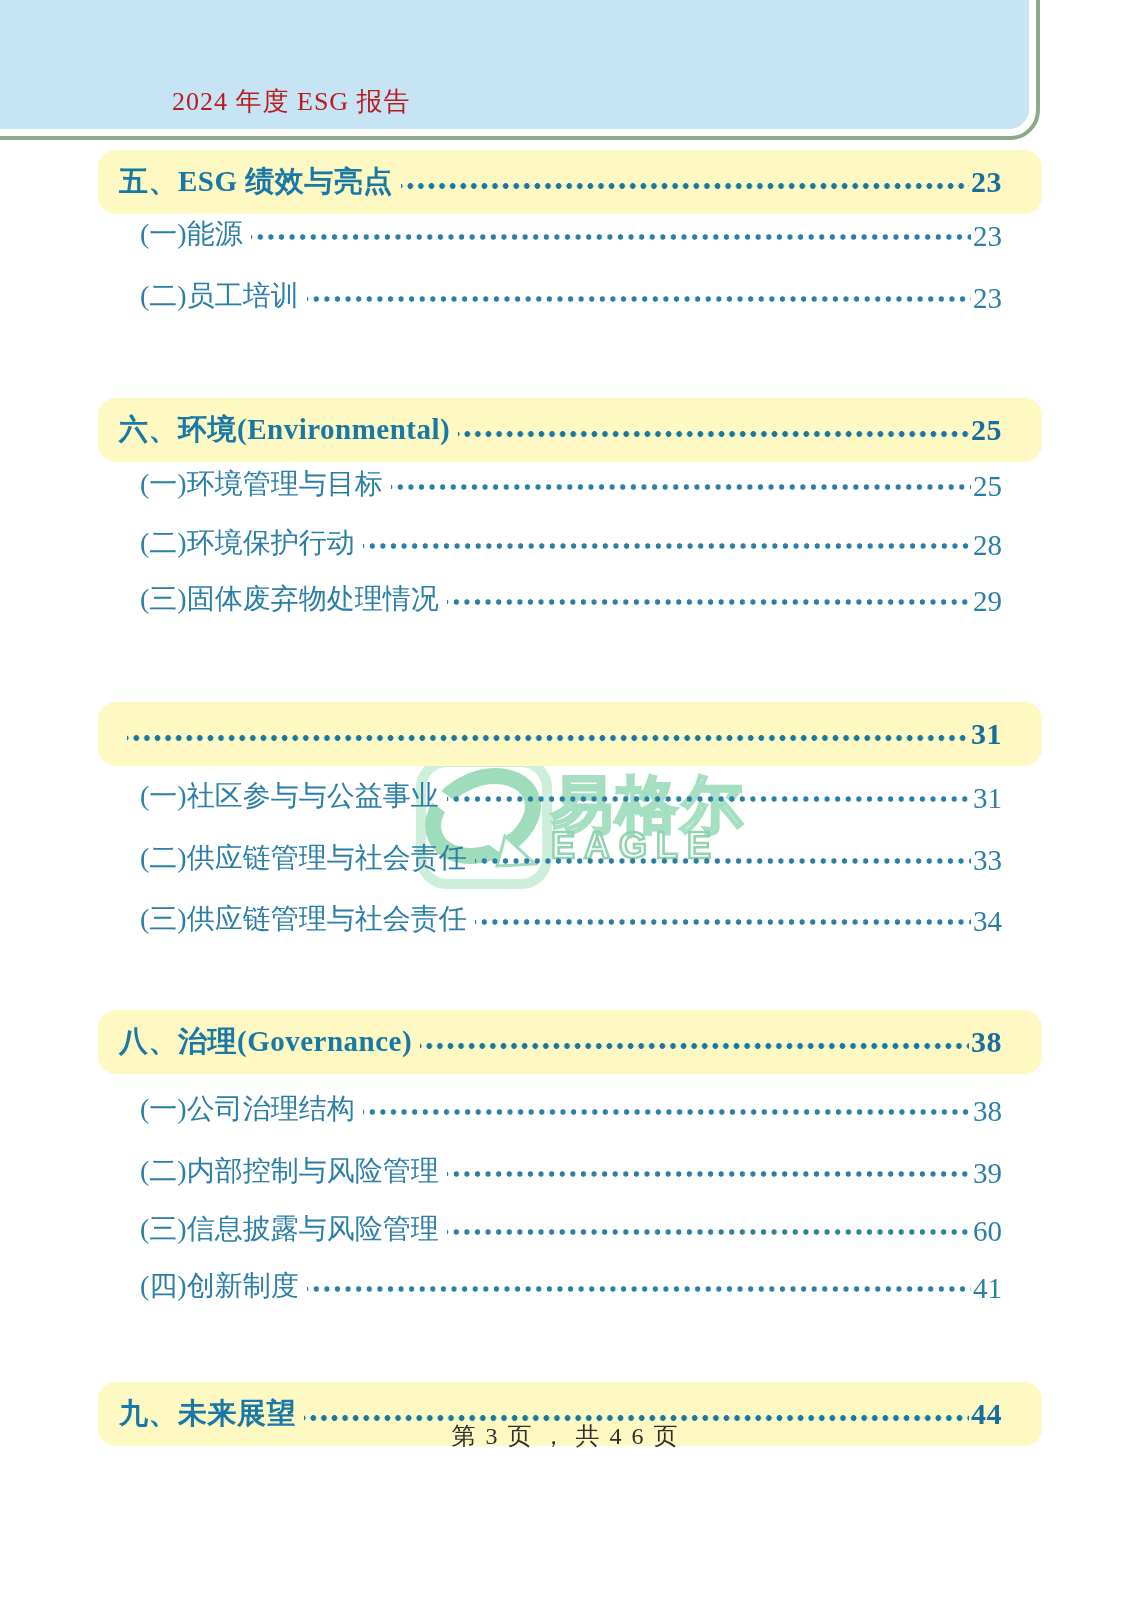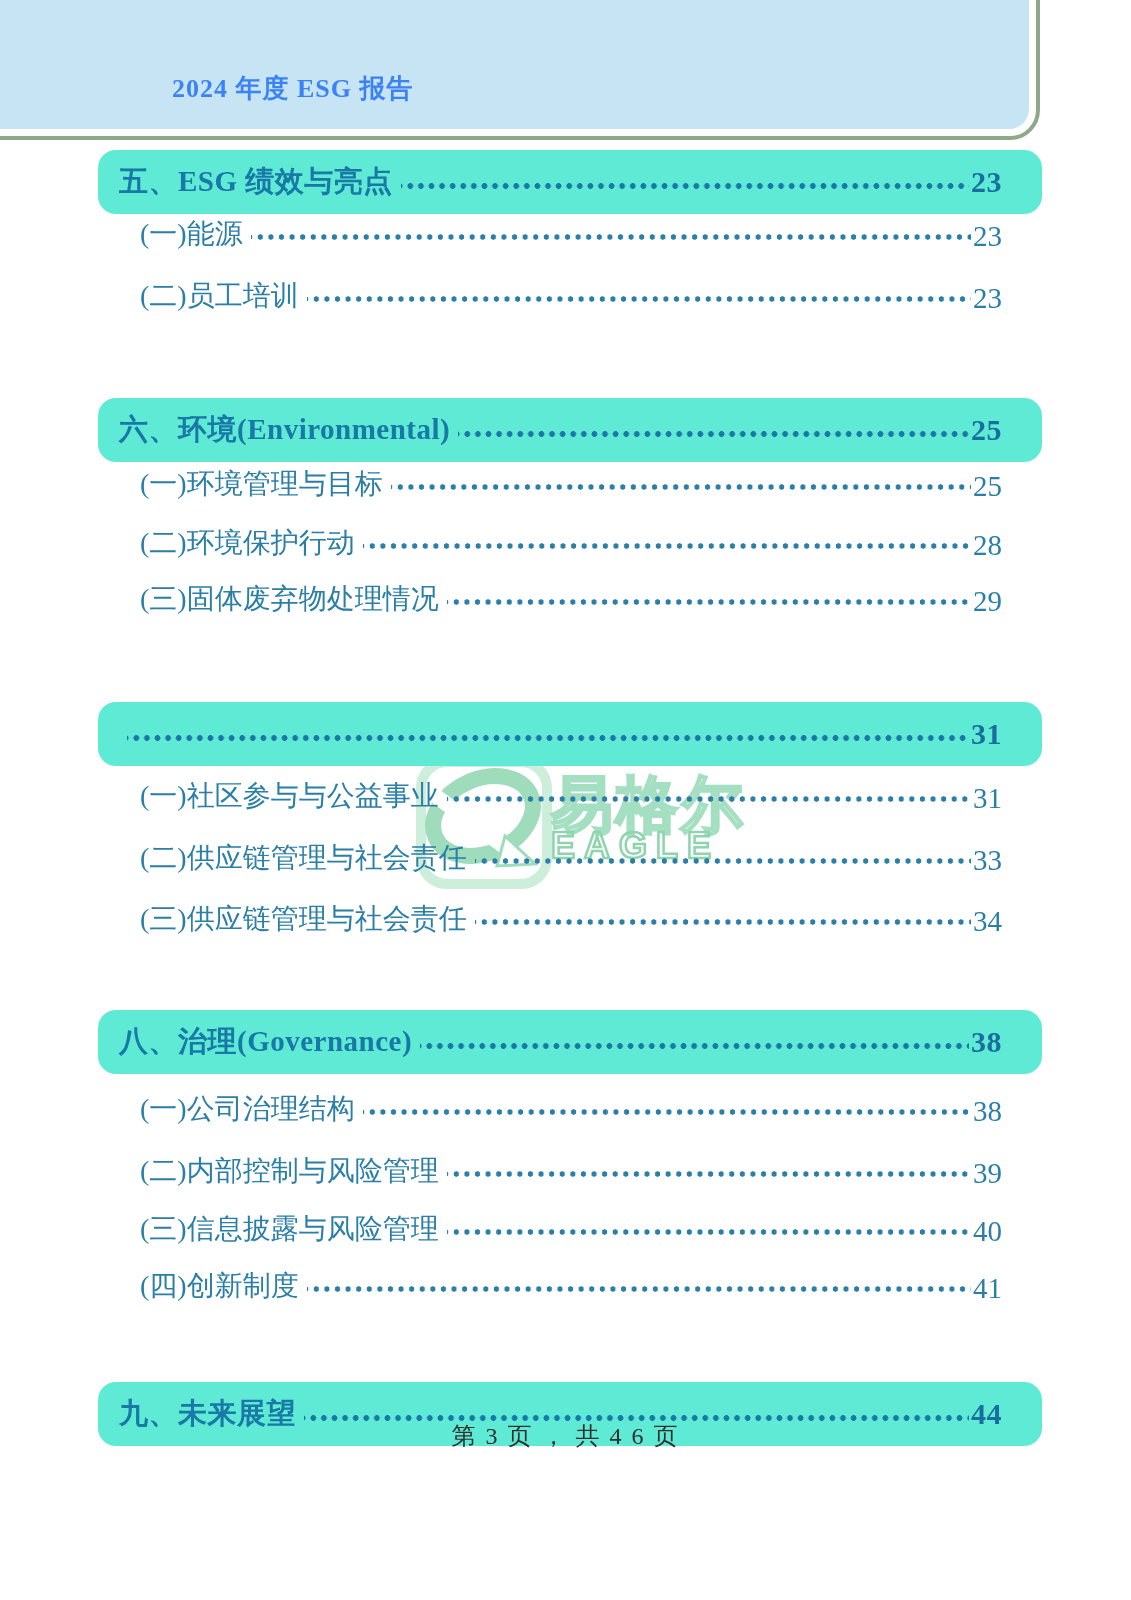--- a/index.html
+++ b/index.html
@@ -19,32 +19,32 @@
     border-radius:30px;
     background:#ffffff;
     padding:7px;
   }
   .header-fill{
     width:100%;height:100%;
     background:#c7e4f4;
     border-radius:20px;
   }
   .header-title{
-    position:absolute;left:172px;top:71px;
-    font-size:26px;font-weight:bold;
-    color:#3b82f6;letter-spacing:1px;
+    position:absolute;left:172px;top:84px;
+    font-size:26px;font-weight:normal;
+    color:#b91c1c;letter-spacing:1px;
     white-space:nowrap;
   }
   
   .watermark{position:absolute;left:413px;top:752px;width:340px;height:140px;}
   
   .sec-box{
     position:absolute;left:98px;width:944px;height:64px;
     box-sizing:border-box;
-    background:#5eead4;border-radius:18px;
+    background:#fef9c3;border-radius:18px;
     display:flex;align-items:center;
     padding:0 40px 0 21px;
     font-weight:bold;font-size:29px;color:#1878a6;
     letter-spacing:0.5px;
   }
   .sub-row{
     position:absolute;left:140px;width:862px;height:40px;
     box-sizing:border-box;
     display:flex;align-items:flex-end;
     font-size:28px;color:#2b7fa6;
@@ -159,21 +159,21 @@
     <span class="pg">38</span>
   </div>
   <div class="sub-row" style="top:1150px">
     <span class="lbl">(二)内部控制与风险管理</span>
     <span class="dots"></span>
     <span class="pg">39</span>
   </div>
   <div class="sub-row" style="top:1208px">
     <span class="lbl">(三)信息披露与风险管理</span>
     <span class="dots"></span>
-    <span class="pg">40</span>
+    <span class="pg">60</span>
   </div>
   <div class="sub-row" style="top:1265px">
     <span class="lbl">(四)创新制度</span>
     <span class="dots"></span>
     <span class="pg">41</span>
   </div>
 
   <div class="sec-box" style="top:1382px">
     <span class="lbl">九、未来展望</span>
     <span class="dots"></span>

